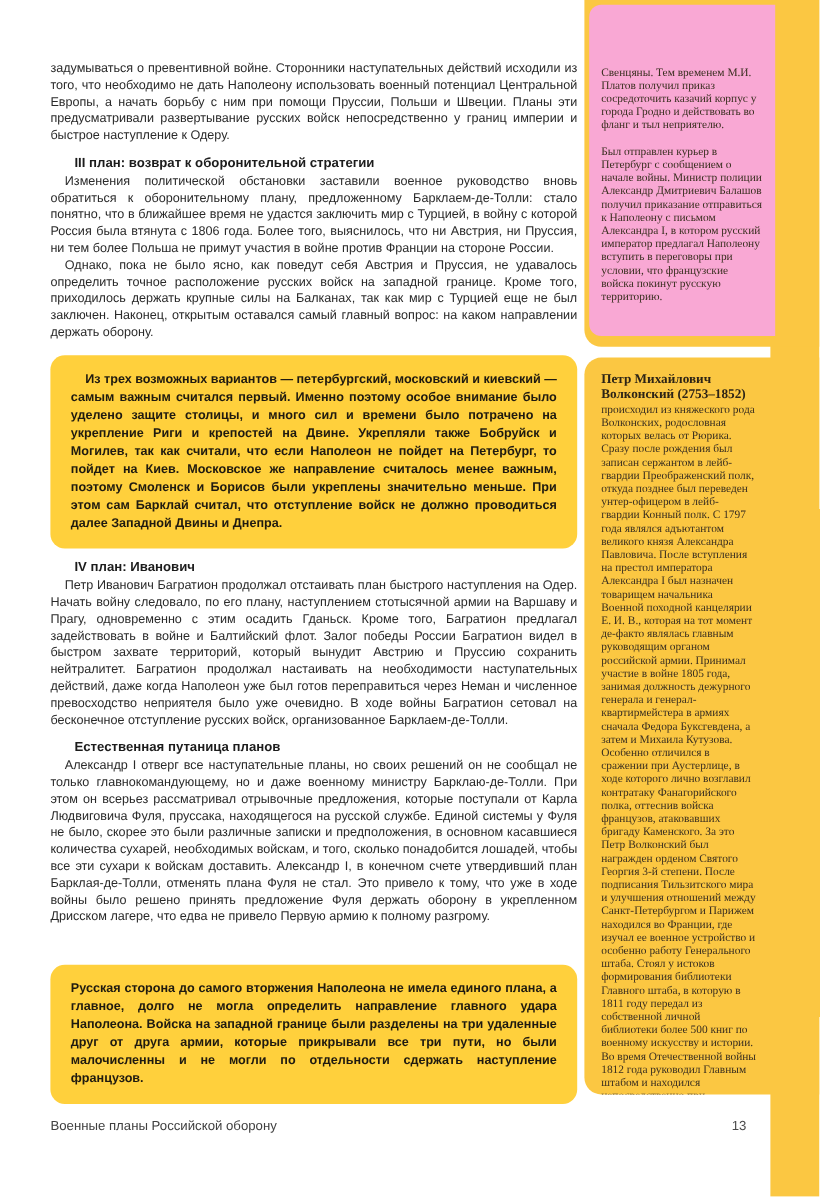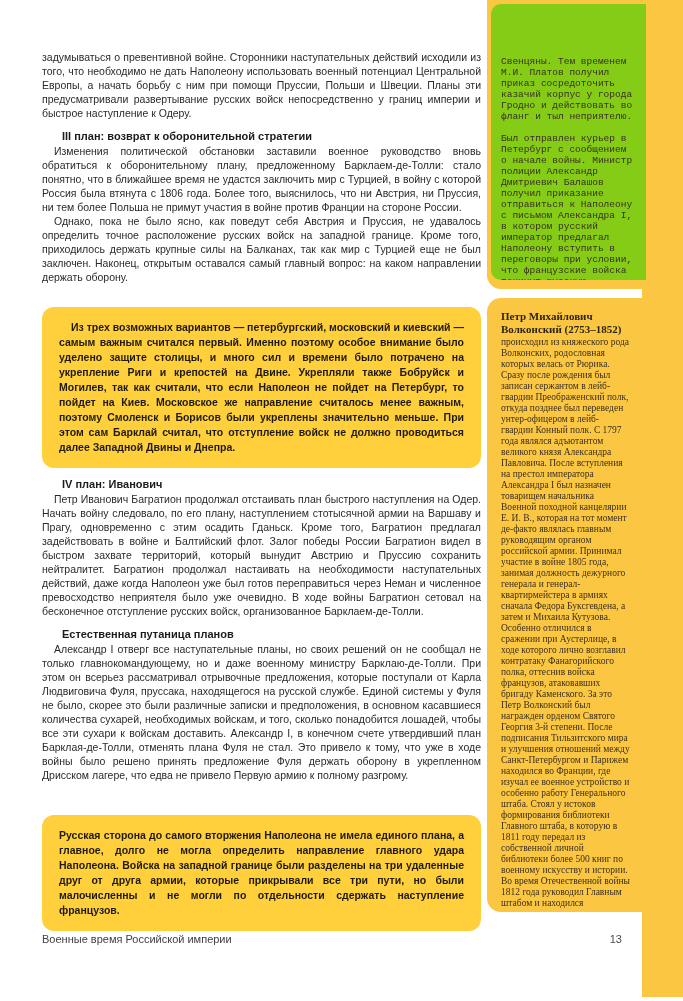--- a/index.html
+++ b/index.html
@@ -16,44 +16,44 @@
     margin:0; font-size:10.5px; line-height:14px;
     text-align:justify; color:#2a2a2a;
   }
   .indent { text-indent:12px; }
   .sec-heading {
     margin:9px 0 1px 0; font-size:11px; line-height:14px;
     font-weight:bold; color:#1c1c1c;padding-left:20px;
   }
   .highlight {
     background:#FFD03C; border-radius:12px;
-    padding:13px 17px; margin-top:23px;
+    padding:13px 17px; margin-top:12px;
   }
   .highlight p {
     margin:0; font-size:10.5px; line-height:15px;
     font-weight:bold; text-align:justify; color:#1f1a10;
     text-indent:12px;
   }
   .highlight.second { margin-top:33px; }
   .highlight.second p { text-indent:0; }
 
   
   .side-band {
     position:absolute; left:642px; top:0; width:41px; height:997px;
     background:#FBC742;
   }
   .side-box-a {
     position:absolute; left:487px; top:0; width:196px; height:289px;
     background:#FBC742; border-radius:0 0 0 14px;
   }
   .side-card {
     position:absolute; left:4px; top:4px; width:155px; height:276px;
-    background:#84cc16; border-radius:10px 0 0 10px;
+    background:#f9a8d4; border-radius:10px 0 0 10px;
     box-sizing:border-box; padding:52px 10px 0 10px;
-    font-family:Liberation Mono, monospace;
+    font-family:Liberation Serif, serif;
     font-size:9.5px; line-height:11px; color:#3a2f20;
     overflow:hidden;
   }
   .side-card p { margin:0 0 11px 0; }
   .side-box-b {
     position:absolute; left:487px; top:298px; width:196px; height:614px;
     background:#FBC742; border-radius:14px 0 0 14px;
     box-sizing:border-box; padding:12px 52px 10px 14px;
     font-family:"Liberation Serif", serif; color:#3a2f20;
     overflow:hidden;
@@ -107,17 +107,17 @@
       <p>Был отправлен курьер в Петербург с сообщением о начале войны. Министр полиции Александр Дмитриевич Балашов получил приказание отправиться к Наполеону с письмом Александра I, в котором русский император предлагал Наполеону вступить в переговоры при условии, что французские войска покинут русскую территорию.</p>
     </div>
   </div>
 
   <div class="side-box-b">
     <h4 class="bio-title">Петр Михайлович Волконский (2753–1852)</h4>
     <p class="bio-text">происходил из княжеского рода Волконских, родословная которых велась от Рюрика. Сразу после рождения был записан сержантом в лейб-гвардии Преображенский полк, откуда позднее был переведен унтер-офицером в лейб-гвардии Конный полк. С 1797 года являлся адъютантом великого князя Александра Павловича. После вступления на престол императора Александра I был назначен товарищем начальника Военной походной канцелярии Е. И. В., которая на тот момент де-факто являлась главным руководящим органом российской армии. Принимал участие в войне 1805 года, занимая должность дежурного генерала и генерал-квартирмейстера в армиях сначала Федора Буксгевдена, а затем и Михаила Кутузова. Особенно отличился в сражении при Аустерлице, в ходе которого лично возглавил контратаку Фанагорийского полка, оттеснив войска французов, атаковавших бригаду Каменского. За это Петр Волконский был награжден орденом Святого Георгия 3-й степени. После подписания Тильзитского мира и улучшения отношений между Санкт-Петербургом и Парижем находился во Франции, где изучал ее военное устройство и особенно работу Генерального штаба. Стоял у истоков формирования библиотеки Главного штаба, в которую в 1811 году передал из собственной личной библиотеки более 500 книг по военному искусству и истории. Во время Отечественной войны 1812 года руководил Главным штабом и находился непосредственно при Александре I. Хотя российский Генштаб был учрежден еще в 1763 году по указу императрицы Екатерины II, именно Петр Волконский считается основателем в России штабной службы в современном понимании.</p>
   </div>
 
   <div class="footer">
-    <span>Военные время Российской империи</span>
+    <span>Военные планы Российской оборону</span>
     <span class="page-num">13</span>
   </div>
 
 </div>
 
 </body></html>

